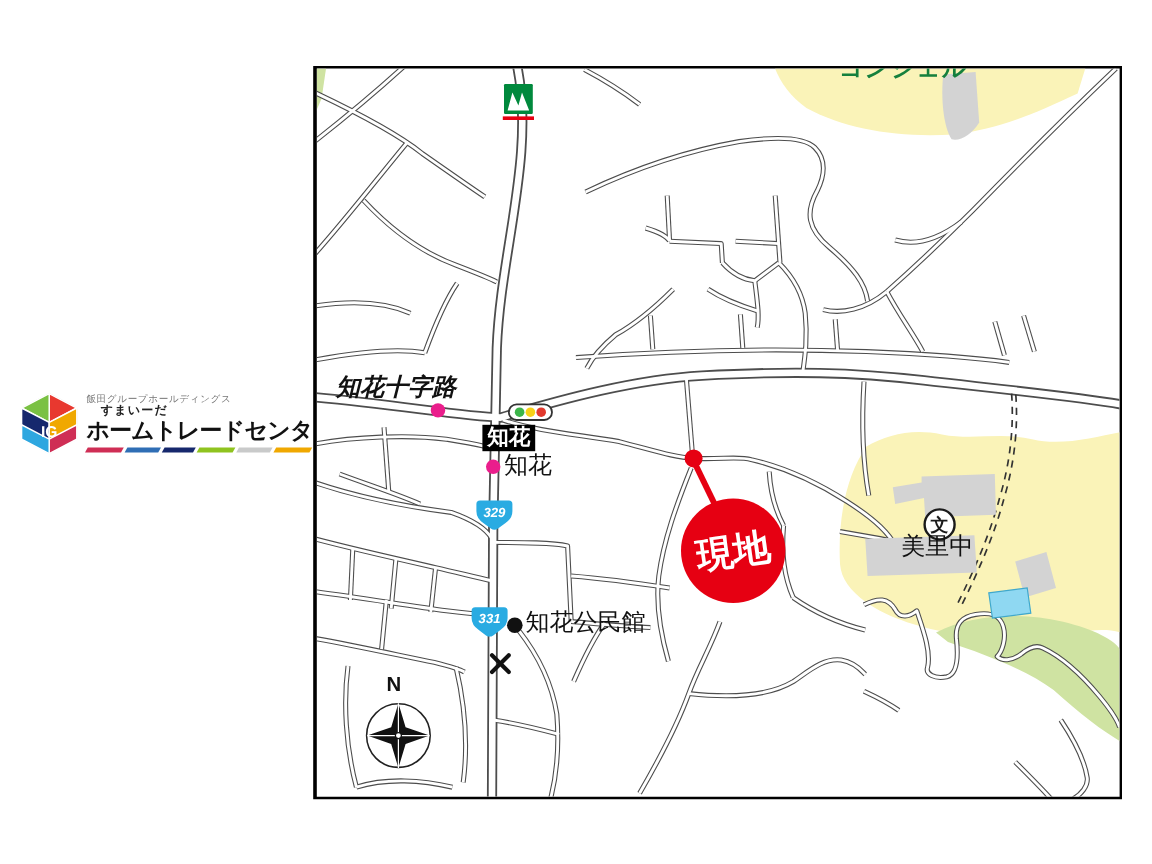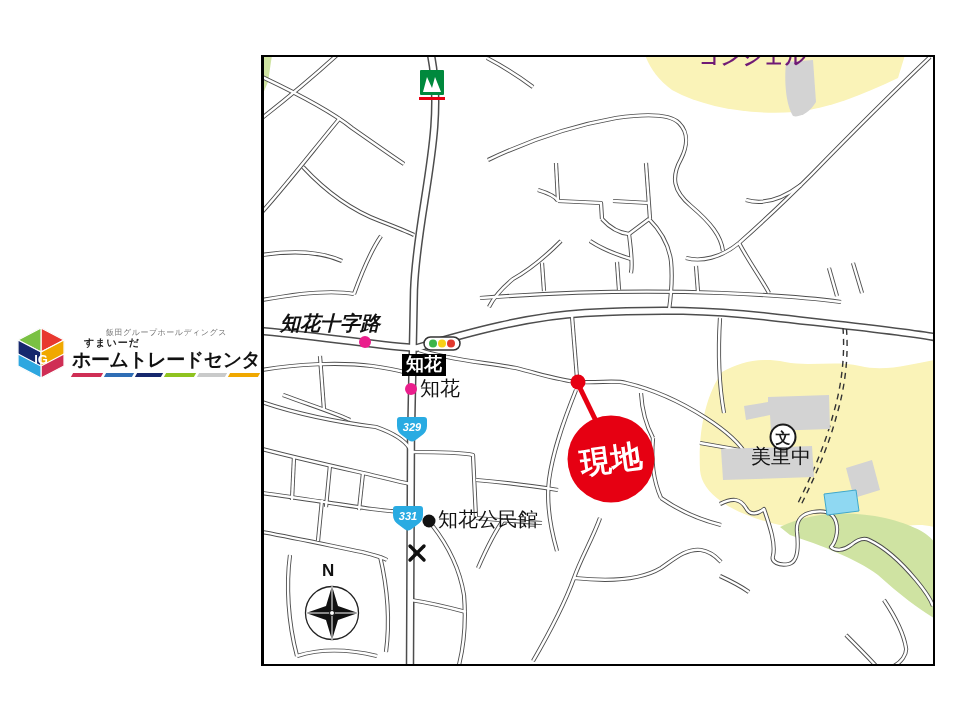--- a/index.html
+++ b/index.html
@@ -3,35 +3,35 @@
 <meta charset="utf-8">
 <style>
   html,body{margin:0;padding:0;background:#fff;}
   .page{position:relative;width:960px;height:720px;background:#fff;overflow:hidden;
         font-family:"Liberation Sans","DejaVu Sans",sans-serif;}
 
   
   .logo{position:absolute;left:16px;top:318px;width:236px;height:70px;display:flex;align-items:center;}
   .logo-cube{width:50px;height:54px;flex:0 0 auto;}
   .logo-text{margin-left:6px;line-height:1.05;}
-  .logo-small{font-size:8px;color:#777;letter-spacing:.5px;margin-left:34px;}
+  .logo-small{font-size:8px;color:#777;letter-spacing:.5px;}
   .logo-mid{font-size:10px;font-weight:bold;color:#222;margin-top:1px;letter-spacing:1px;margin-left:12px;}
   .logo-main{font-size:19px;font-weight:bold;color:#111;margin-top:1px;letter-spacing:-.5px;white-space:nowrap;}
   .logo-bars{margin-top:3px;display:flex;gap:3px;}
   .logo-bars span{display:inline-block;height:4px;transform:skewX(-30deg);}
   .b1{width:30px;background:#cf2e55;} .b2{width:28px;background:#2f6eb5;}
   .b3{width:26px;background:#16286d;} .b4{width:30px;background:#8fc31f;}
   .b5{width:28px;background:#c9caca;} .b6{width:30px;background:#f0a800;}
 
   
   .map{position:absolute;left:261px;top:55px;width:674px;height:611px;background:#fff;
        border:2px solid #000;border-left-width:3px;box-sizing:border-box;overflow:hidden;}
   .map svg{position:absolute;left:0;top:0;width:669px;height:607px;display:block;}
   .map-label{position:absolute;color:#111;white-space:nowrap;line-height:1.1;}
-  .lbl-concierge{left:435px;top:-11px;font-size:20px;font-weight:bold;color:#701a75;letter-spacing:1px;}
+  .lbl-concierge{left:435px;top:-11px;font-size:20px;font-weight:bold;color:#15803d;letter-spacing:1px;}
   .lbl-crossing{left:16px;top:255px;font-size:20px;font-weight:600;font-style:italic;}
   .lbl-station{left:138px;top:297px;font-size:18px;font-weight:bold;color:#fff;background:#000;padding:1px 4px;}
   .lbl-busstop{left:156px;top:320px;font-size:20px;font-weight:500;}
   .lbl-community{left:174px;top:451px;font-size:20px;font-weight:500;}
   .lbl-school{left:487px;top:388px;font-size:20px;font-weight:500;}
   .lbl-north{left:58px;top:505px;font-size:17px;font-weight:bold;}
 
   .watermark{position:absolute;left:404px;top:666px;font-size:24px;font-weight:bold;
              letter-spacing:2px;color:#fff;-webkit-text-stroke:1.3px #bdbdbd;
              text-shadow:0 0 1px #cfcfcf;}

